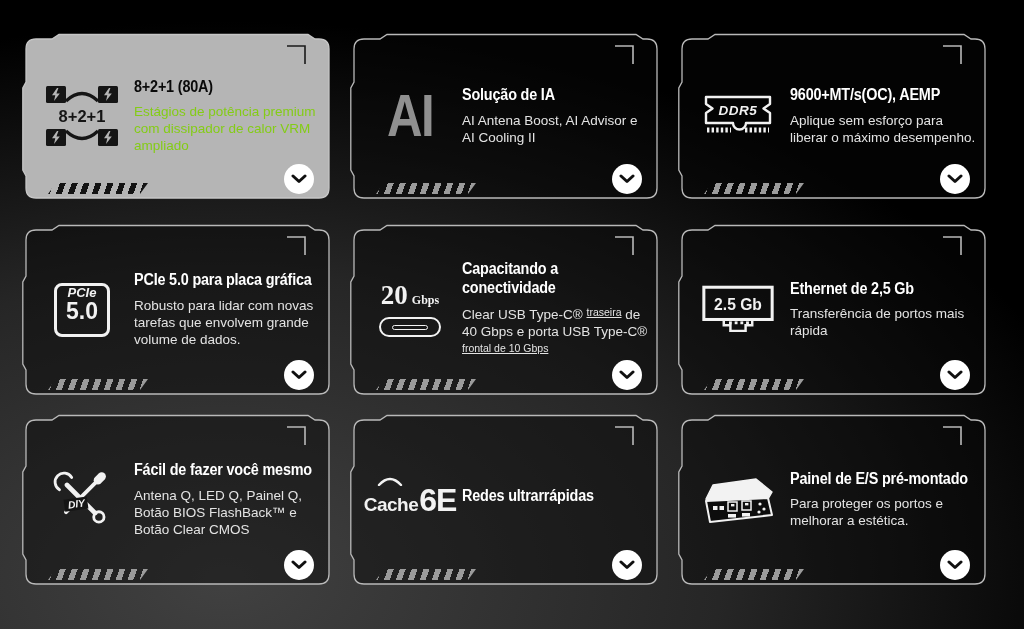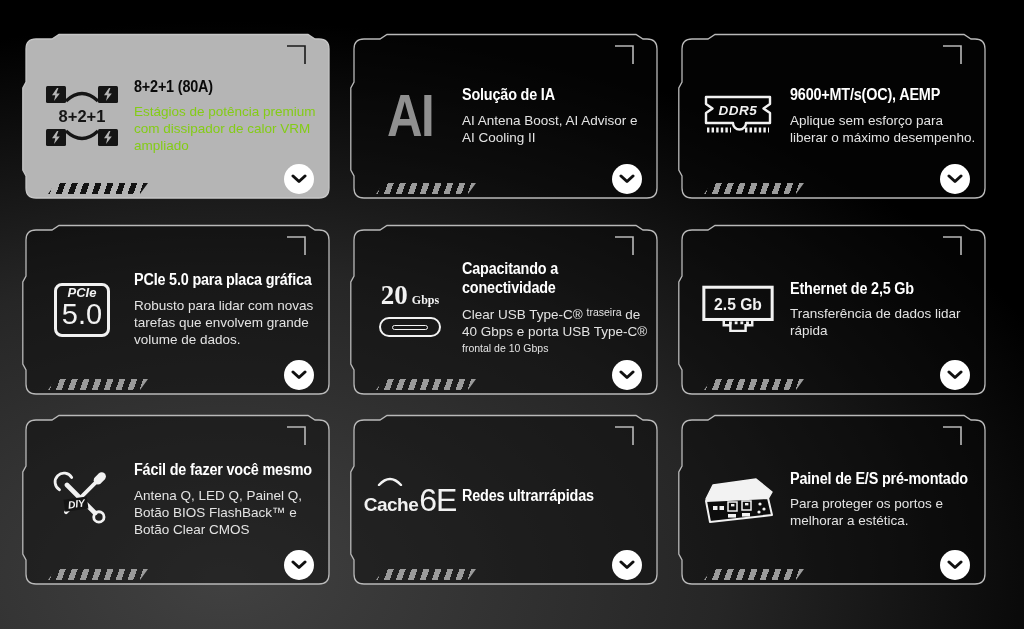--- a/index.html
+++ b/index.html
@@ -26,45 +26,45 @@
   .icon-box{width:92px;flex:none;display:flex;justify-content:center;align-items:center;color:#f2f2f2;}
   .textcol{flex:1;min-width:0;}
   .title{
     color:#fff;font-size:16px;font-weight:700;letter-spacing:-0.2px;line-height:1.18;
     white-space:nowrap;transform:scaleX(0.9);transform-origin:left center;margin-bottom:7px;
   }
   .title.wrap{white-space:normal;max-width:200px;}
   .desc{color:#e3e3e3;font-size:13.5px;line-height:17px;max-width:198px;}
   .card.selected .title{color:#0a0a0a;}
   .card.selected .desc{color:#84cc16;}
-  .sup{font-size:10.5px;vertical-align:3px;}
+  .sup{font-size:10.5px;vertical-align:3px;text-decoration:underline;}
   .hazard{
     position:absolute;left:26px;bottom:5px;width:100px;height:11px;--stripe:#9b9b9b;
     background:repeating-linear-gradient(110deg, var(--stripe) 0 5.5px, transparent 5.5px 11.2px);
     clip-path:polygon(8px 0, 100% 0, calc(100% - 8px) 100%, 0 100%);
   }
   .card.selected .hazard{--stripe:#141414;}
   .expand{
     position:absolute;right:16px;bottom:5px;width:30px;height:30px;border:none;border-radius:50%;
     background:#fff;display:flex;align-items:center;justify-content:center;padding:0;cursor:pointer;
   }
   
   .ai-text{font-size:60px;font-weight:700;color:#909090;letter-spacing:-2px;transform:scaleX(0.82);line-height:1;}
   .pcie-box{width:50px;height:48px;border:3px solid #f2f2f2;border-radius:8px;display:flex;flex-direction:column;align-items:center;}
   .pcie-top{font-style:italic;font-weight:700;font-size:13px;line-height:1;}
-  .pcie-bottom{font-weight:400;font-size:29px;line-height:1.05;}
+  .pcie-bottom{font-weight:700;font-size:23px;line-height:1.05;}
   .usb-icon{display:flex;flex-direction:column;align-items:center;}
   .usb-speed{display:flex;align-items:baseline;font-family:Liberation Serif, serif;}
   .usb-20{font-size:27px;font-weight:700;line-height:1;}
   .usb-gbps{font-size:12px;font-weight:700;margin-left:4px;}
   .usb-conn{margin-top:8px;width:58px;height:16px;border:2.5px solid #f2f2f2;border-radius:10px;display:flex;align-items:center;justify-content:center;}
   .usb-conn-inner{width:34px;height:3px;border:1.5px solid #f2f2f2;border-radius:3px;}
   .wifi-icon{display:flex;align-items:baseline;position:relative;}
   .wifi-word{font-size:19px;font-weight:700;letter-spacing:-0.5px;}
-  .wifi-6e{font-size:32px;font-weight:400;letter-spacing:-1px;margin-left:1px;line-height:1;text-align:center;}
+  .wifi-6e{font-size:32px;font-weight:700;letter-spacing:-1px;margin-left:1px;line-height:1;text-align:center;}
   .wifi-arc{position:absolute;left:13px;top:-9px;}
   svg text{font-family:"Liberation Sans", sans-serif;}
 </style>
 </head>
 <body>
 
 <div class="grid">
 
   <div class="row row-1">
 
@@ -227,21 +227,21 @@
               <rect x="29.5" y="39" width="3" height="3"></rect>
               <rect x="35.5" y="39" width="3" height="3"></rect>
               <rect x="41.5" y="39" width="3" height="3"></rect>
               <rect x="47.5" y="39" width="3" height="3"></rect>
             </g>
             <text x="39" y="27" text-anchor="middle" font-size="16.5" font-weight="bold" fill="#f2f2f2">2.5 Gb</text>
           </svg>
         </div>
         <div class="textcol">
           <div class="title">Ethernet de 2,5 Gb</div>
-          <div class="desc">Transferência de dados lidar rápida</div>
+          <div class="desc">Transferência de portos mais rápida</div>
         </div>
       </div>
       <div class="hazard"></div>
       <button class="expand">
         <svg width="16" height="10" viewBox="0 0 16 10">
           <polyline points="2,2 8,7.5 14,2" fill="none" stroke="#101010" stroke-width="3" stroke-linecap="round" stroke-linejoin="round"></polyline>
         </svg>
       </button>
     </div>
   </div>

